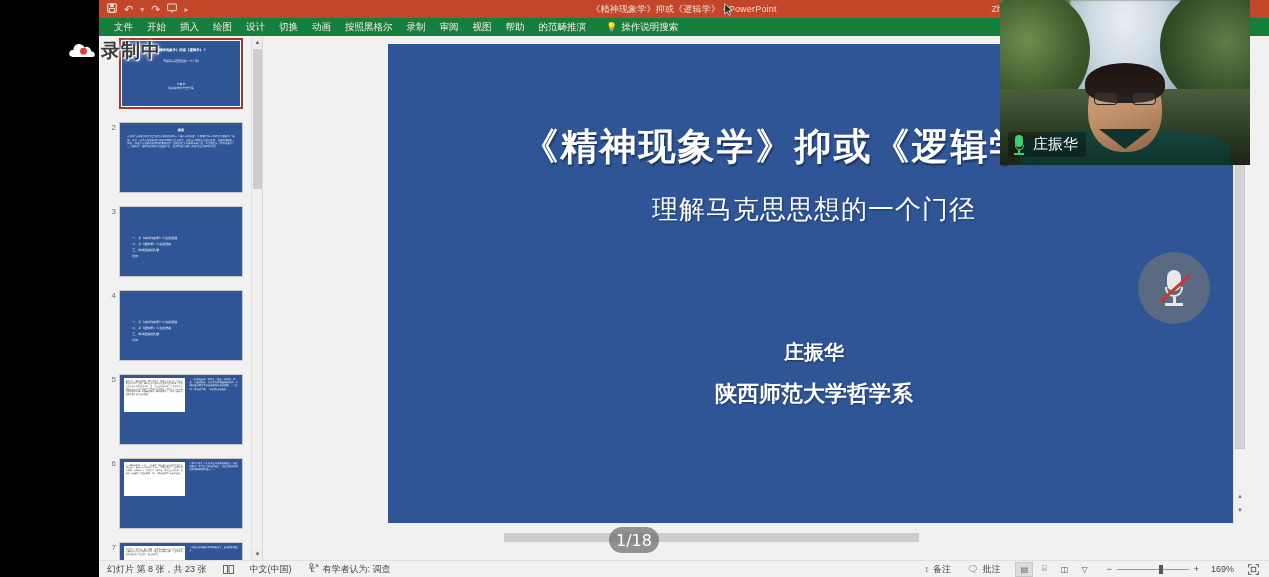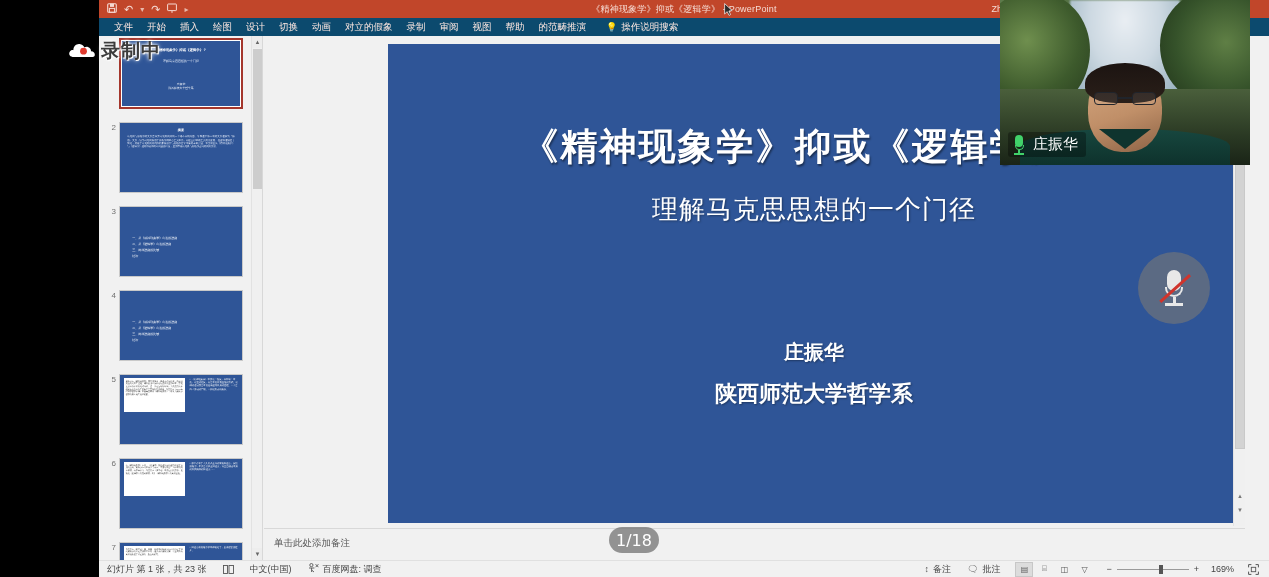--- a/index.html
+++ b/index.html
@@ -35,21 +35,21 @@
   }
   .acct-name {
     position:absolute; right:252px; top:0; height:18px; line-height:18px;
     font-size:9px; color:#f6dcd4;
   }
   .cursor-arrow { position:absolute; left:625px; top:2px; width:9px; height:13px; }
 
   
   .ribbon-tabs {
     position:absolute; left:0; top:18px; width:1170px; height:18px;
-    background:#0c4a6e; display:flex; align-items:center; padding-left:8px;
+    background:#15803d; display:flex; align-items:center; padding-left:8px;
   }
   .rtab {
     font-size:9.5px; color:#ffe9e2; padding:0 7px; height:18px;
     line-height:18px; white-space:nowrap; cursor:default;
   }
   .rtab.sep { padding-left:13px; }
   .bulb { display:inline-block; margin-right:4px; font-size:9px; color:#ffe9e2; }
   .deco-circuit { position:absolute; right:14px; top:1px; width:230px; height:34px; opacity:.5; }
 
   
@@ -336,21 +336,21 @@
     </div>
 
     <div class="ribbon-tabs">
       <div class="rtab">文件</div>
       <div class="rtab">开始</div>
       <div class="rtab">插入</div>
       <div class="rtab">绘图</div>
       <div class="rtab">设计</div>
       <div class="rtab">切换</div>
       <div class="rtab">动画</div>
-      <div class="rtab">对立的假象</div>
+      <div class="rtab">按照黑格尔</div>
       <div class="rtab">录制</div>
       <div class="rtab">审阅</div>
       <div class="rtab">视图</div>
       <div class="rtab">帮助</div>
       <div class="rtab">的范畴推演</div>
       <div class="rtab sep">
         <span class="bulb">💡</span><span>操作说明搜索</span>
       </div>
       <div class="deco-circuit">
         <svg width="230" height="34" viewBox="0 0 230 34">
@@ -462,43 +462,40 @@
           <div class="thumb"></div>
           <div class="arrow a2">▲</div>
           <div class="arrow a3">▼</div>
         </div>
       </div>
 
       <div class="slide-hscroll">
         <div class="bar"></div>
       </div>
 
-      <div class="notes-pane">
-        <div class="notes-placeholder">单击此处添加备注</div>
-      </div>
     </div>
 
     <div class="statusbar">
-      <div class="sb-item">幻灯片 第 1 张，共 23 张</div>
+      <div class="sb-item">幻灯片 第 8 张，共 23 张</div>
       <div class="sb-item">
         <svg width="11" height="9" viewBox="0 0 11 9">
             <rect x="0.5" y="0.5" width="4" height="8" fill="none" stroke="#555" stroke-width="0.9"></rect>
             <rect x="6" y="0.5" width="4.5" height="8" fill="none" stroke="#555" stroke-width="0.9"></rect>
           </svg>
       </div>
       <div class="sb-item">中文(中国)</div>
       <div class="sb-item">
         <span class="sb-ico">
           <svg width="11" height="10" viewBox="0 0 11 10">
               <circle cx="3.4" cy="2.1" r="1.6" fill="none" stroke="#555" stroke-width="0.9"></circle>
               <path d="M1 5 L6.4 5 M3.6 5 L3.6 9 M3.6 7 L6 9" fill="none" stroke="#555" stroke-width="0.9"></path>
               <path d="M7.6 1.2 L10.4 4.2 M10.4 1.2 L7.6 4.2" stroke="#555" stroke-width="0.9"></path>
             </svg>
         </span>
-        <span>百度网盘: 调查</span>
+        <span>有学者认为: 调查</span>
       </div>
 
       <div class="sb-spacer"></div>
 
       <div class="sb-item">
         <span class="sb-ico">↕</span>
         <span>备注</span>
       </div>
       <div class="sb-item">
         <span class="sb-ico">🗨</span>

